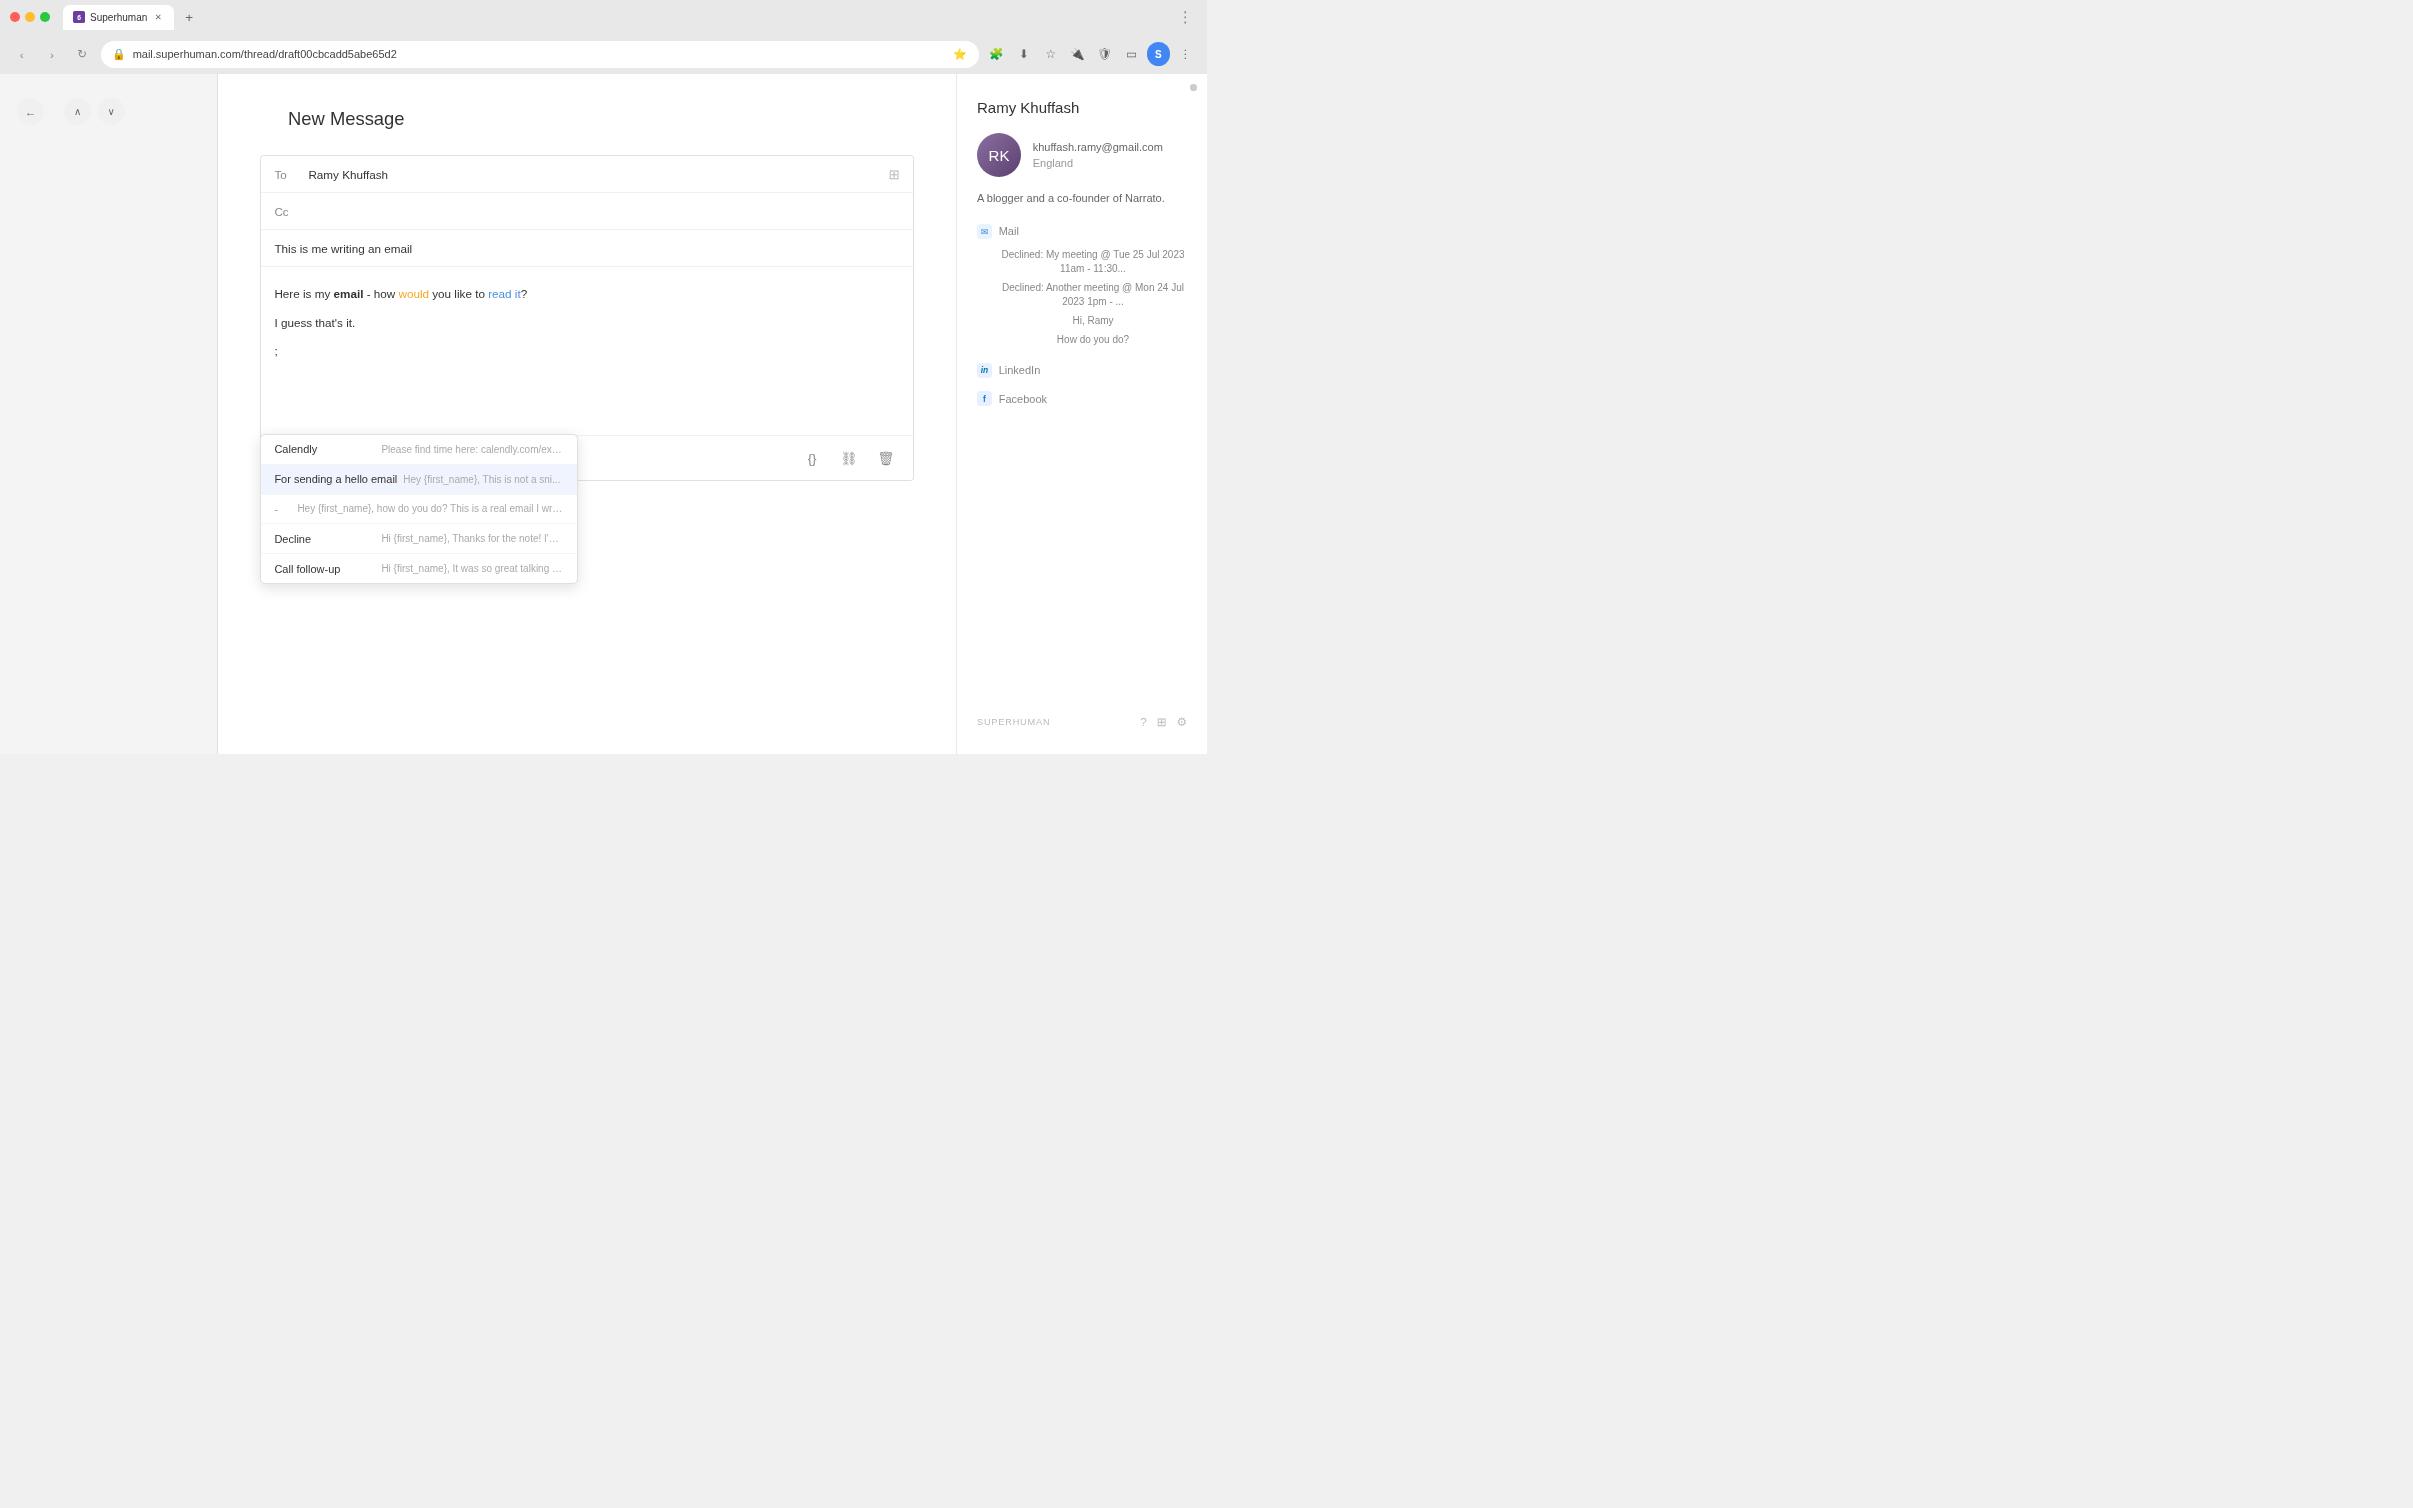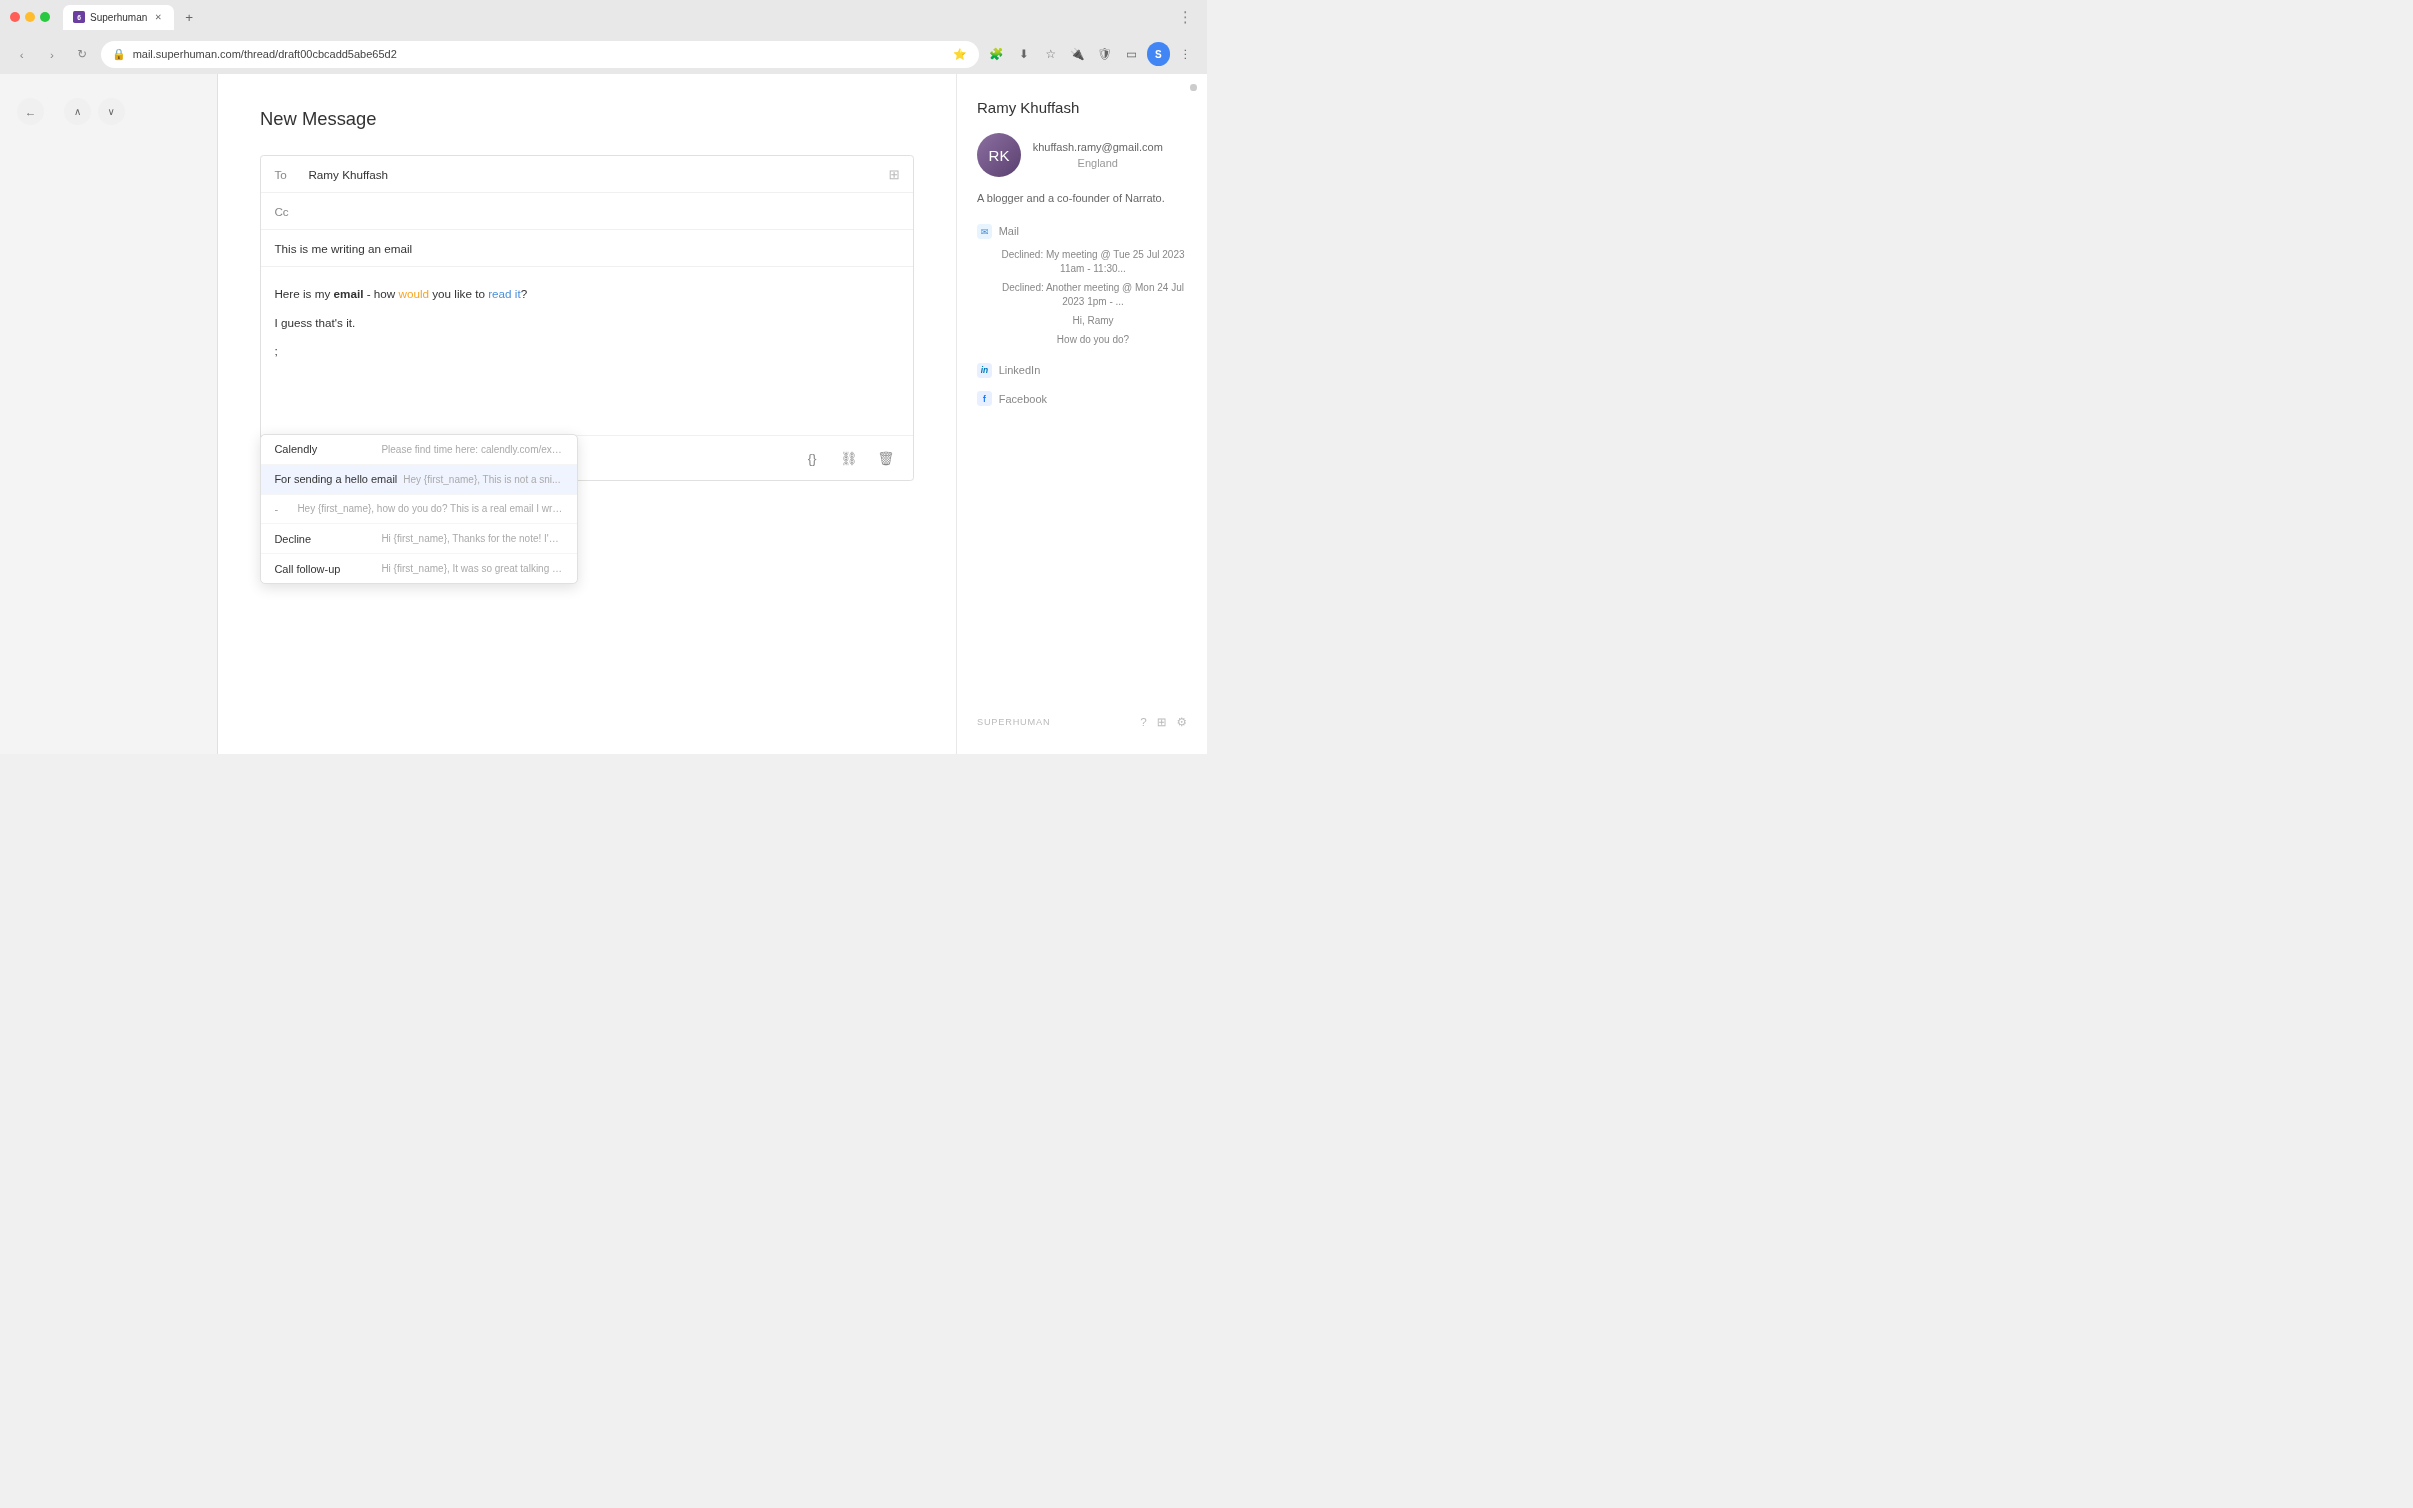--- a/index.html
+++ b/index.html
@@ -183,20 +183,21 @@
       padding: 34px 42px;
       overflow-y: auto;
       position: relative;
     }
 
     .compose-title {
       font-size: 18.4px;
       font-weight: 400;
       color: #333;
       margin-bottom: 25px;
+      margin-left: 28px;
     }
 
     .email-form {
       border: 0.8px solid #e0e0e0;
       border-radius: 3.4px;
       background: #fff;
     }
 
     .email-field {
       display: flex;
@@ -361,21 +362,20 @@
 
     .contact-email {
       font-size: 11px;
       color: #666;
       margin-bottom: 3.4px;
     }
 
     .contact-location {
       font-size: 11px;
       color: #999;
-      text-align: center;
     }
 
     .contact-bio {
       font-size: 11px;
       color: #666;
       line-height: 1.5;
       margin-bottom: 17px;
     }
 
     .contact-section {

